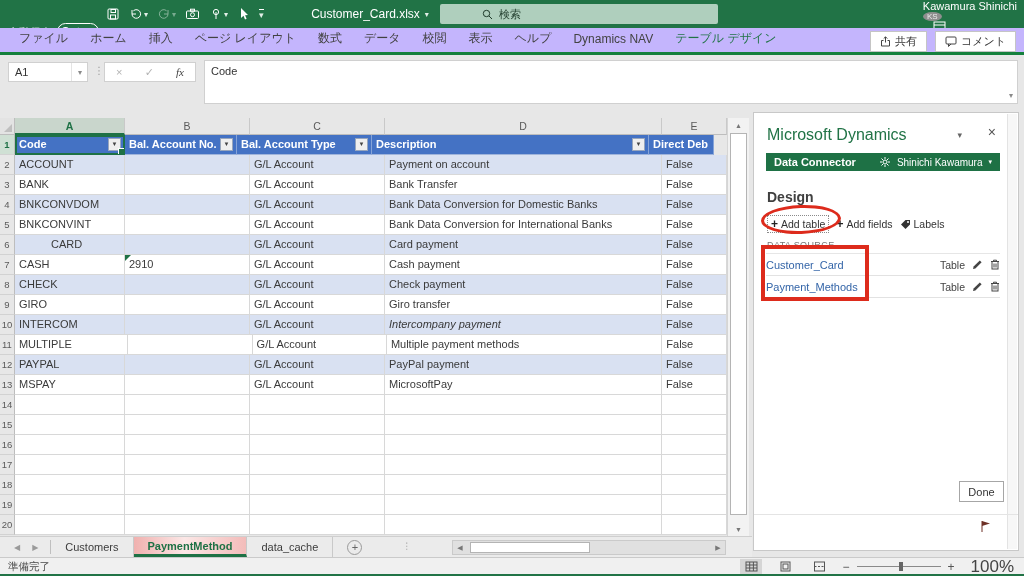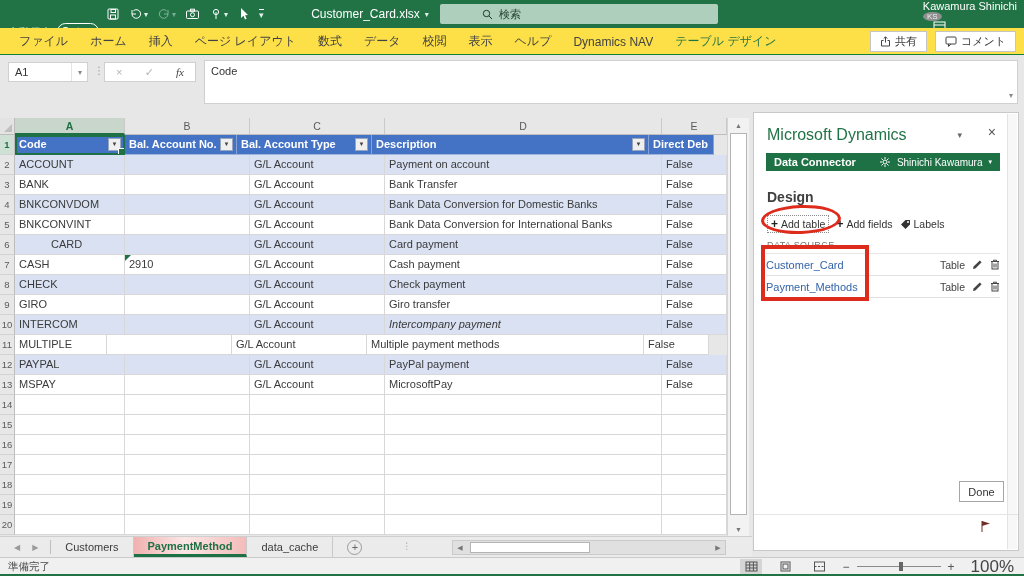--- a/index.html
+++ b/index.html
@@ -20,21 +20,21 @@
   .doc-title { position:absolute; left:290px; top:0; width:160px; height:28px; display:flex; align-items:center; justify-content:center; gap:5px; font-size:12px; white-space:nowrap; }
   .searchbox { position:absolute; left:440px; top:4px; width:278px; height:20px; background:#AFCFBD; border-radius:2px; display:flex; align-items:center; gap:6px; padding-left:42px; color:#1E3A2A; font-size:11px; }
   .tb-right { position:absolute; right:0; top:0; height:16px; display:flex; align-items:flex-start;flex-direction:column; }
   .username { font-size:11px; margin-right:7px; }
   .avatar { width:19px; height:19px; border-radius:50%; background:#8F8F8F; color:#EDEDED; font-size:8px; display:flex; align-items:center; justify-content:center; margin-right:14px; }
   .winbtn { width:34px; height:28px; display:flex; align-items:center; justify-content:center; font-size:13px; }
   .min-glyph { width:10px; border-top:1px solid #fff; display:inline-block; }
   .max-glyph { width:9px; height:9px; border:1px solid #fff; display:inline-block; }
 
   
-  .ribbonbar { position:absolute; left:0; top:28px; width:1024px; height:27px; background:#fde047; border-bottom:1px solid #15803d; display:flex; align-items:flex-start; }
+  .ribbonbar { position:absolute; left:0; top:28px; width:1024px; height:27px; background:#c4b5fd; border-bottom:3px solid #15803d; display:flex; align-items:flex-end; }
   .rtabs { display:flex; align-items:center; padding-left:8px; }
   .rtab { font-size:12px; color:#424242; padding:0 11px; height:27px; display:flex; align-items:center; white-space:nowrap; }
   .rtab.contextual { color:#217346; }
   .ribbon-right { position:absolute; right:8px; top:3px; display:flex; gap:8px; }
   .rbtn { height:21px; background:#fff; border:1px solid #C5C5C5; display:flex; align-items:center; gap:4px; padding:0 9px; font-size:11px; color:#333; }
 
   
   .formularow { position:absolute; left:0; top:55px; width:1024px; height:63px; background:#E7E7E7; }
   .namebox { position:absolute; left:8px; top:7px; width:80px; height:20px; background:#fff; border:1px solid #D0D0D0; display:flex; align-items:center; font-size:11px; color:#333; padding-left:6px; }
   .namebox .nb-carat { margin-left:auto; padding-right:5px; color:#8a8a8a; font-size:8px; border-left:1px solid #E4E4E4; padding-left:6px; height:100%; display:flex; align-items:center; }
@@ -354,21 +354,21 @@
         <div class="grid-row">
           <div class="row-hdr">10</div>
           <div class="cell body-cell banded" style="width: 110px;">INTERCOM</div>
           <div class="cell body-cell banded" style="width: 125px;"></div>
           <div class="cell body-cell banded" style="width: 135px;">G/L Account</div>
           <div class="cell body-cell banded" style="width: 277px; font-style: italic;">Intercompany payment</div>
           <div class="cell body-cell banded" style="width: 65px;">False</div>
         </div>
         <div class="grid-row">
           <div class="row-hdr">11</div>
-          <div class="cell body-cell" style="width: 92px;">MULTIPLE</div>
+          <div class="cell body-cell" style="width: 114px;">MULTIPLE</div>
           <div class="cell body-cell" style="width: 125px;"></div>
           <div class="cell body-cell" style="width: 135px;">G/L Account</div>
           <div class="cell body-cell" style="width: 277px;">Multiple payment methods</div>
           <div class="cell body-cell" style="width: 65px;">False</div>
         </div>
         <div class="grid-row">
           <div class="row-hdr">12</div>
           <div class="cell body-cell banded" style="width: 110px;">PAYPAL</div>
           <div class="cell body-cell banded" style="width: 125px;"></div>
           <div class="cell body-cell banded" style="width: 135px;">G/L Account</div>

